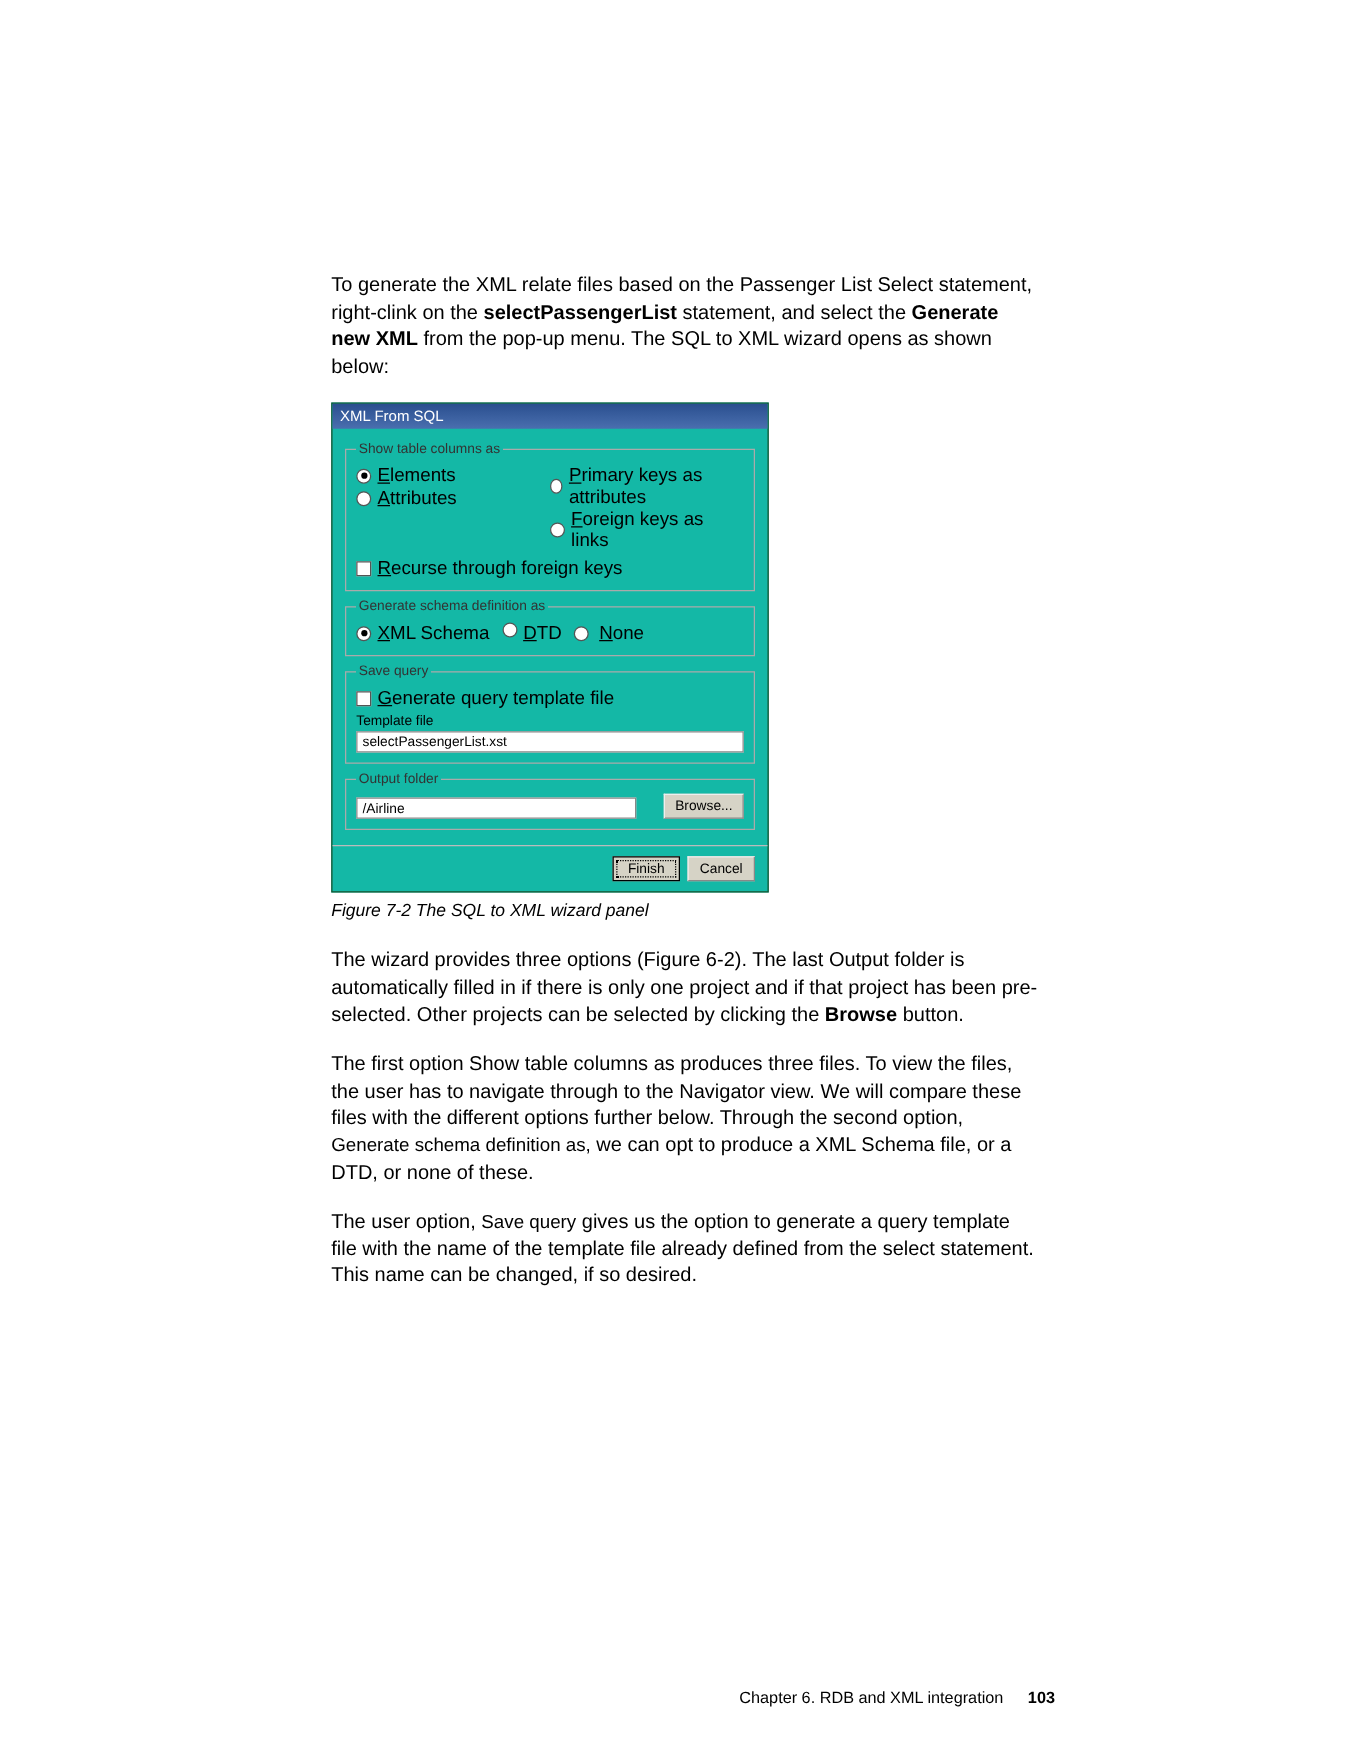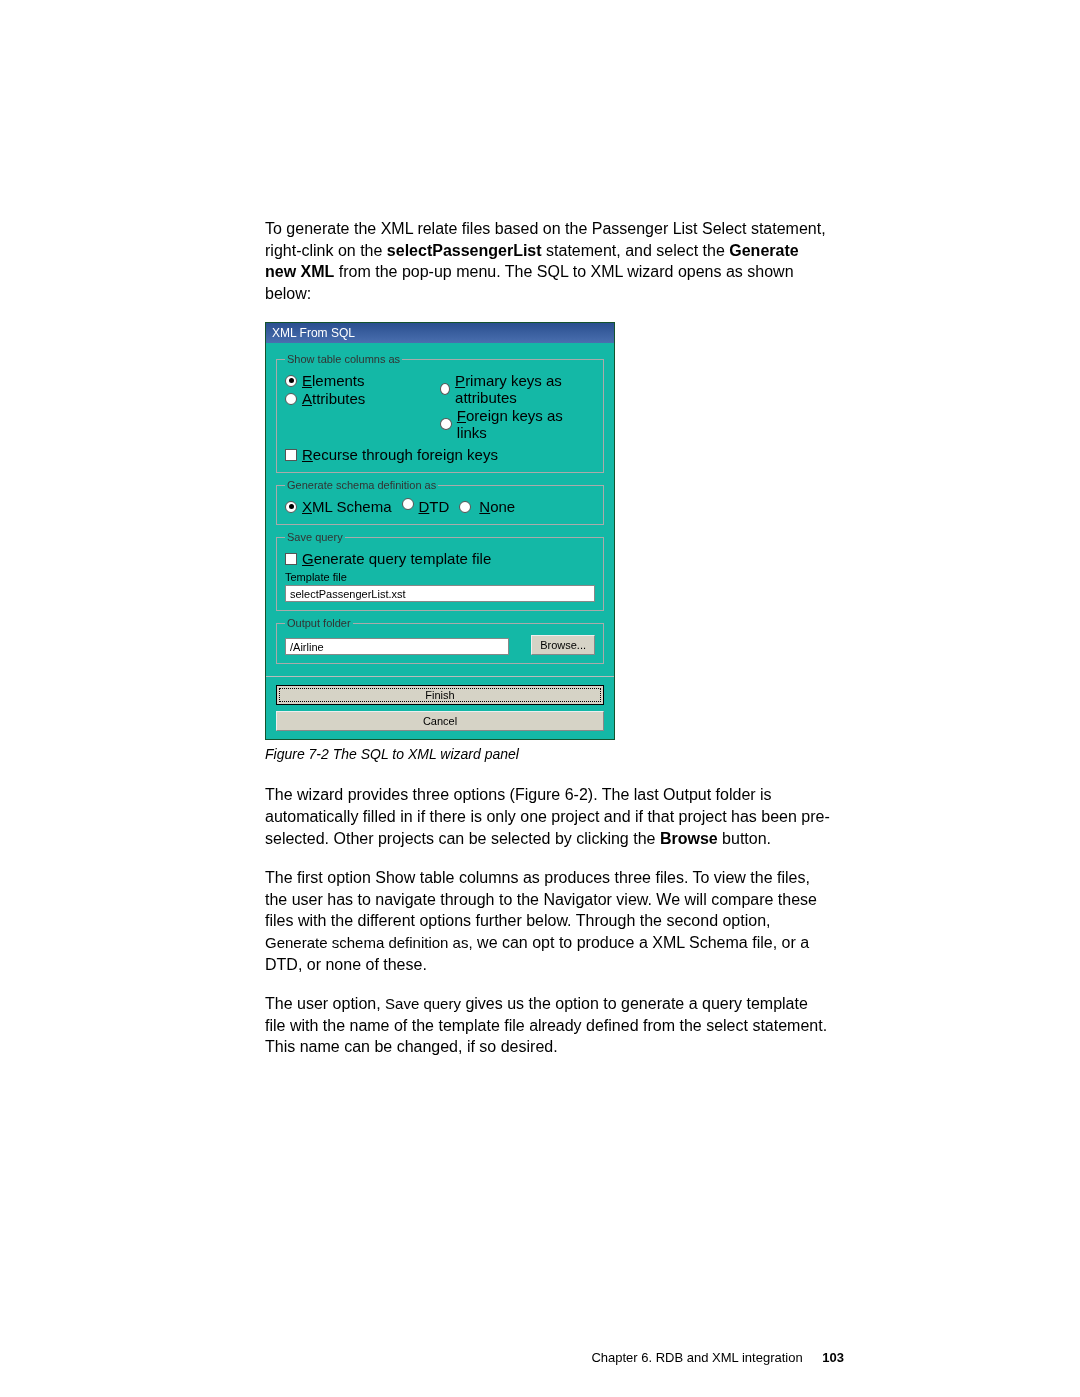--- a/index.html
+++ b/index.html
@@ -152,21 +152,20 @@
     outline: 1px dotted #000;
     outline-offset: -4px;
     border: 1px solid #000;
   }
   .btnrow {
     border-top: 1px solid #bbb;
     padding: 8px 10px;
     display: flex;
     justify-content: flex-end;
     gap: 6px;
-    flex-direction: column;
   }
   .caption {
     font-style: italic;
     font-size: 14px;
     margin: 4px 0 22px 0;
   }
   .mono {
     font-family: Liberation Sans, sans-serif;
     font-size: 15px;
   }

